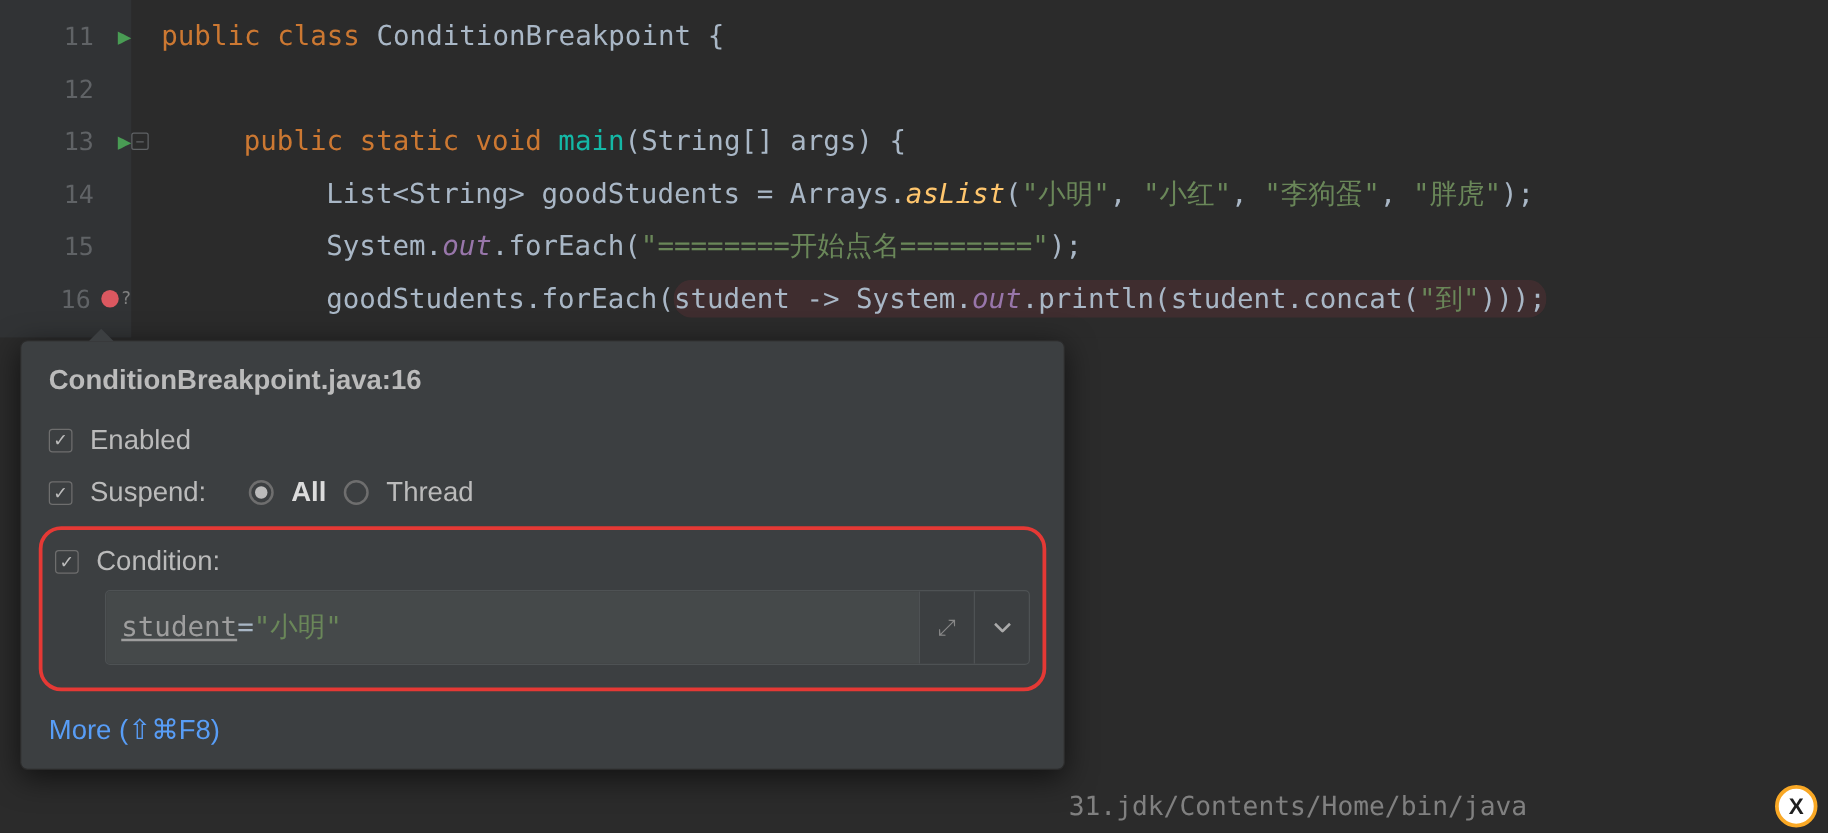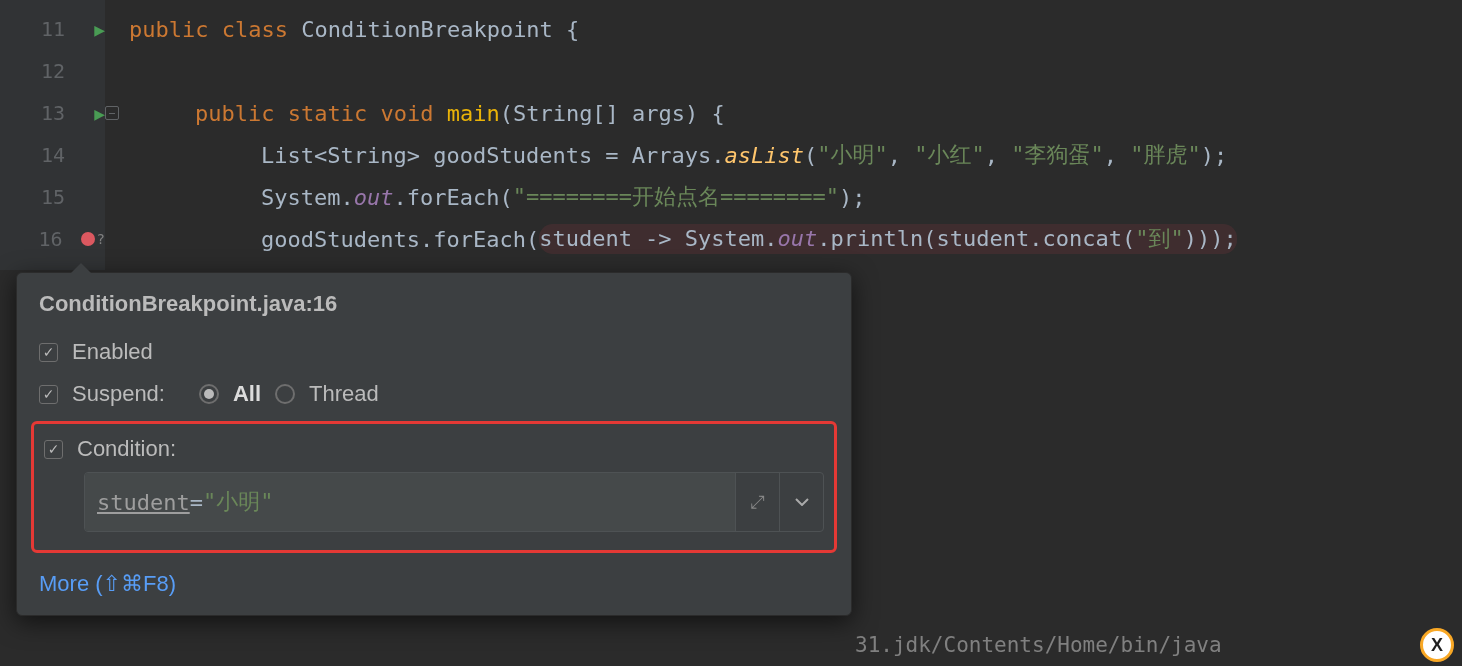--- a/index.html
+++ b/index.html
@@ -30,21 +30,21 @@
     display: flex;
     align-items: center;
     justify-content: flex-end;
     position: relative;
   }
   .ln {
     color: #606366;
     font-size: 20px;
     padding-right: 8px;
     width: 52px;
-    text-align: center;
+    text-align: right;
   }
   .run-icon {
     color: #499c54;
     font-size: 18px;
     width: 22px;
   }
   .breakpoint {
     width: 14px;
     height: 14px;
     background: #db5860;
@@ -78,21 +78,21 @@
   }
   .code-row {
     height: 42px;
     display: flex;
     align-items: center;
     white-space: pre;
     font-size: 22px;
   }
   .kw { color: #cc7832; }
   .cls { color: #a9b7c6; }
-  .fn { color: #eab308; }
+  .fn { color: #14b8a6; }
   .mth { color: #ffc66d; font-style: italic; }
   .fld { color: #9876aa; font-style: italic; }
   .str { color: #6a8759; }
   .pun { color: #a9b7c6; }
   .line16-bg {
     background: rgba(96,49,54,0.4);
     border-radius:14px;
   }
 
   
@@ -163,21 +163,21 @@
   }
   .radio.selected::after {
     content:"";
     width:10px;height:10px;border-radius:50%;background:#bbbbbb;
   }
   .bold { font-weight:700; color:#dcdcdc; }
 
   .cond-section {
     margin: 6px 14px 0 14px;
     border: 3px solid #e53935;
-    border-radius: 6px;
+    border-radius: 18px;
     padding: 10px 10px 18px 10px;
   }
   .cond-row {
     display:flex; align-items:center; gap:14px;
     color:#bbbbbb; font-size:22px;
     padding: 2px 0 10px 0;
   }
   .cond-input-wrap {
     display:flex;
     margin-left: 40px;

